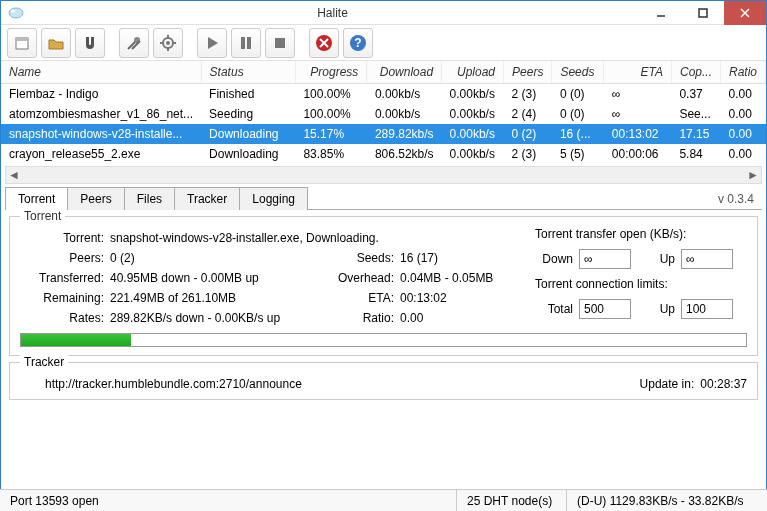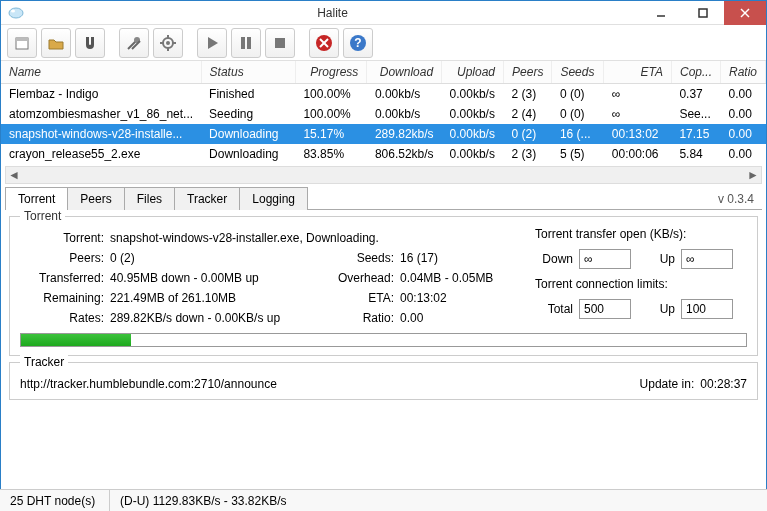--- a/index.html
+++ b/index.html
@@ -48,21 +48,21 @@
 .rate-col .row { display: flex; align-items: center; gap: 6px; margin-bottom: 8px; }
 .rate-col .row .lab { width: 38px; text-align: right; }
 .rate-col input { width: 52px; height: 20px; border: 1px solid #999; padding: 1px 4px; }
 
 .progress { width: 100%; height: 14px; border: 1px solid #999; margin-top: 8px; background: #fff; }
 .progress .bar { height: 100%; background: linear-gradient(#3cc23c,#1ea91e); }
 
 .tracker-panel { margin: 6px 8px 4px 8px; border: 1px solid #ccc; padding: 14px 10px 8px 10px; position: relative; }
 .tracker-panel .legend { position: absolute; top: -8px; left: 10px; background: #fff; padding: 0 4px; }
 .tracker-row { display: flex; }
-.tracker-row .url { flex: 1; }
+.tracker-row .url { flex: 1; margin-left: 25px; }
 
 
 .statusbar { position: absolute; bottom: 0; left: 0; right: 0; height: 22px; border-top: 1px solid #ccc; display: flex; align-items: center; background: #f8f8f8; }
 .statusbar .cell { padding: 0 10px; border-right: 1px solid #ccc; height: 100%; display: flex; align-items: center; }
 .statusbar .cell.first { flex: 1; }
 
 svg { display: block; }
 </style>
 </head>
 <body>
@@ -315,15 +315,16 @@
   <span class="legend">Tracker</span>
   <div class="tracker-row">
     <div class="url">http://tracker.humblebundle.com:2710/announce</div>
     <div>Update in:</div>
     <div style="width:6px"></div>
     <div>00:28:37</div>
   </div>
 </div>
 
 <div class="statusbar">
+  <div class="cell first">Port 13593 open</div>
   <div class="cell" style="width:110px">25 DHT node(s)</div>
   <div class="cell" style="width:200px;border-right:none">(D-U) 1129.83KB/s - 33.82KB/s</div>
 </div>
 
 </body></html>

